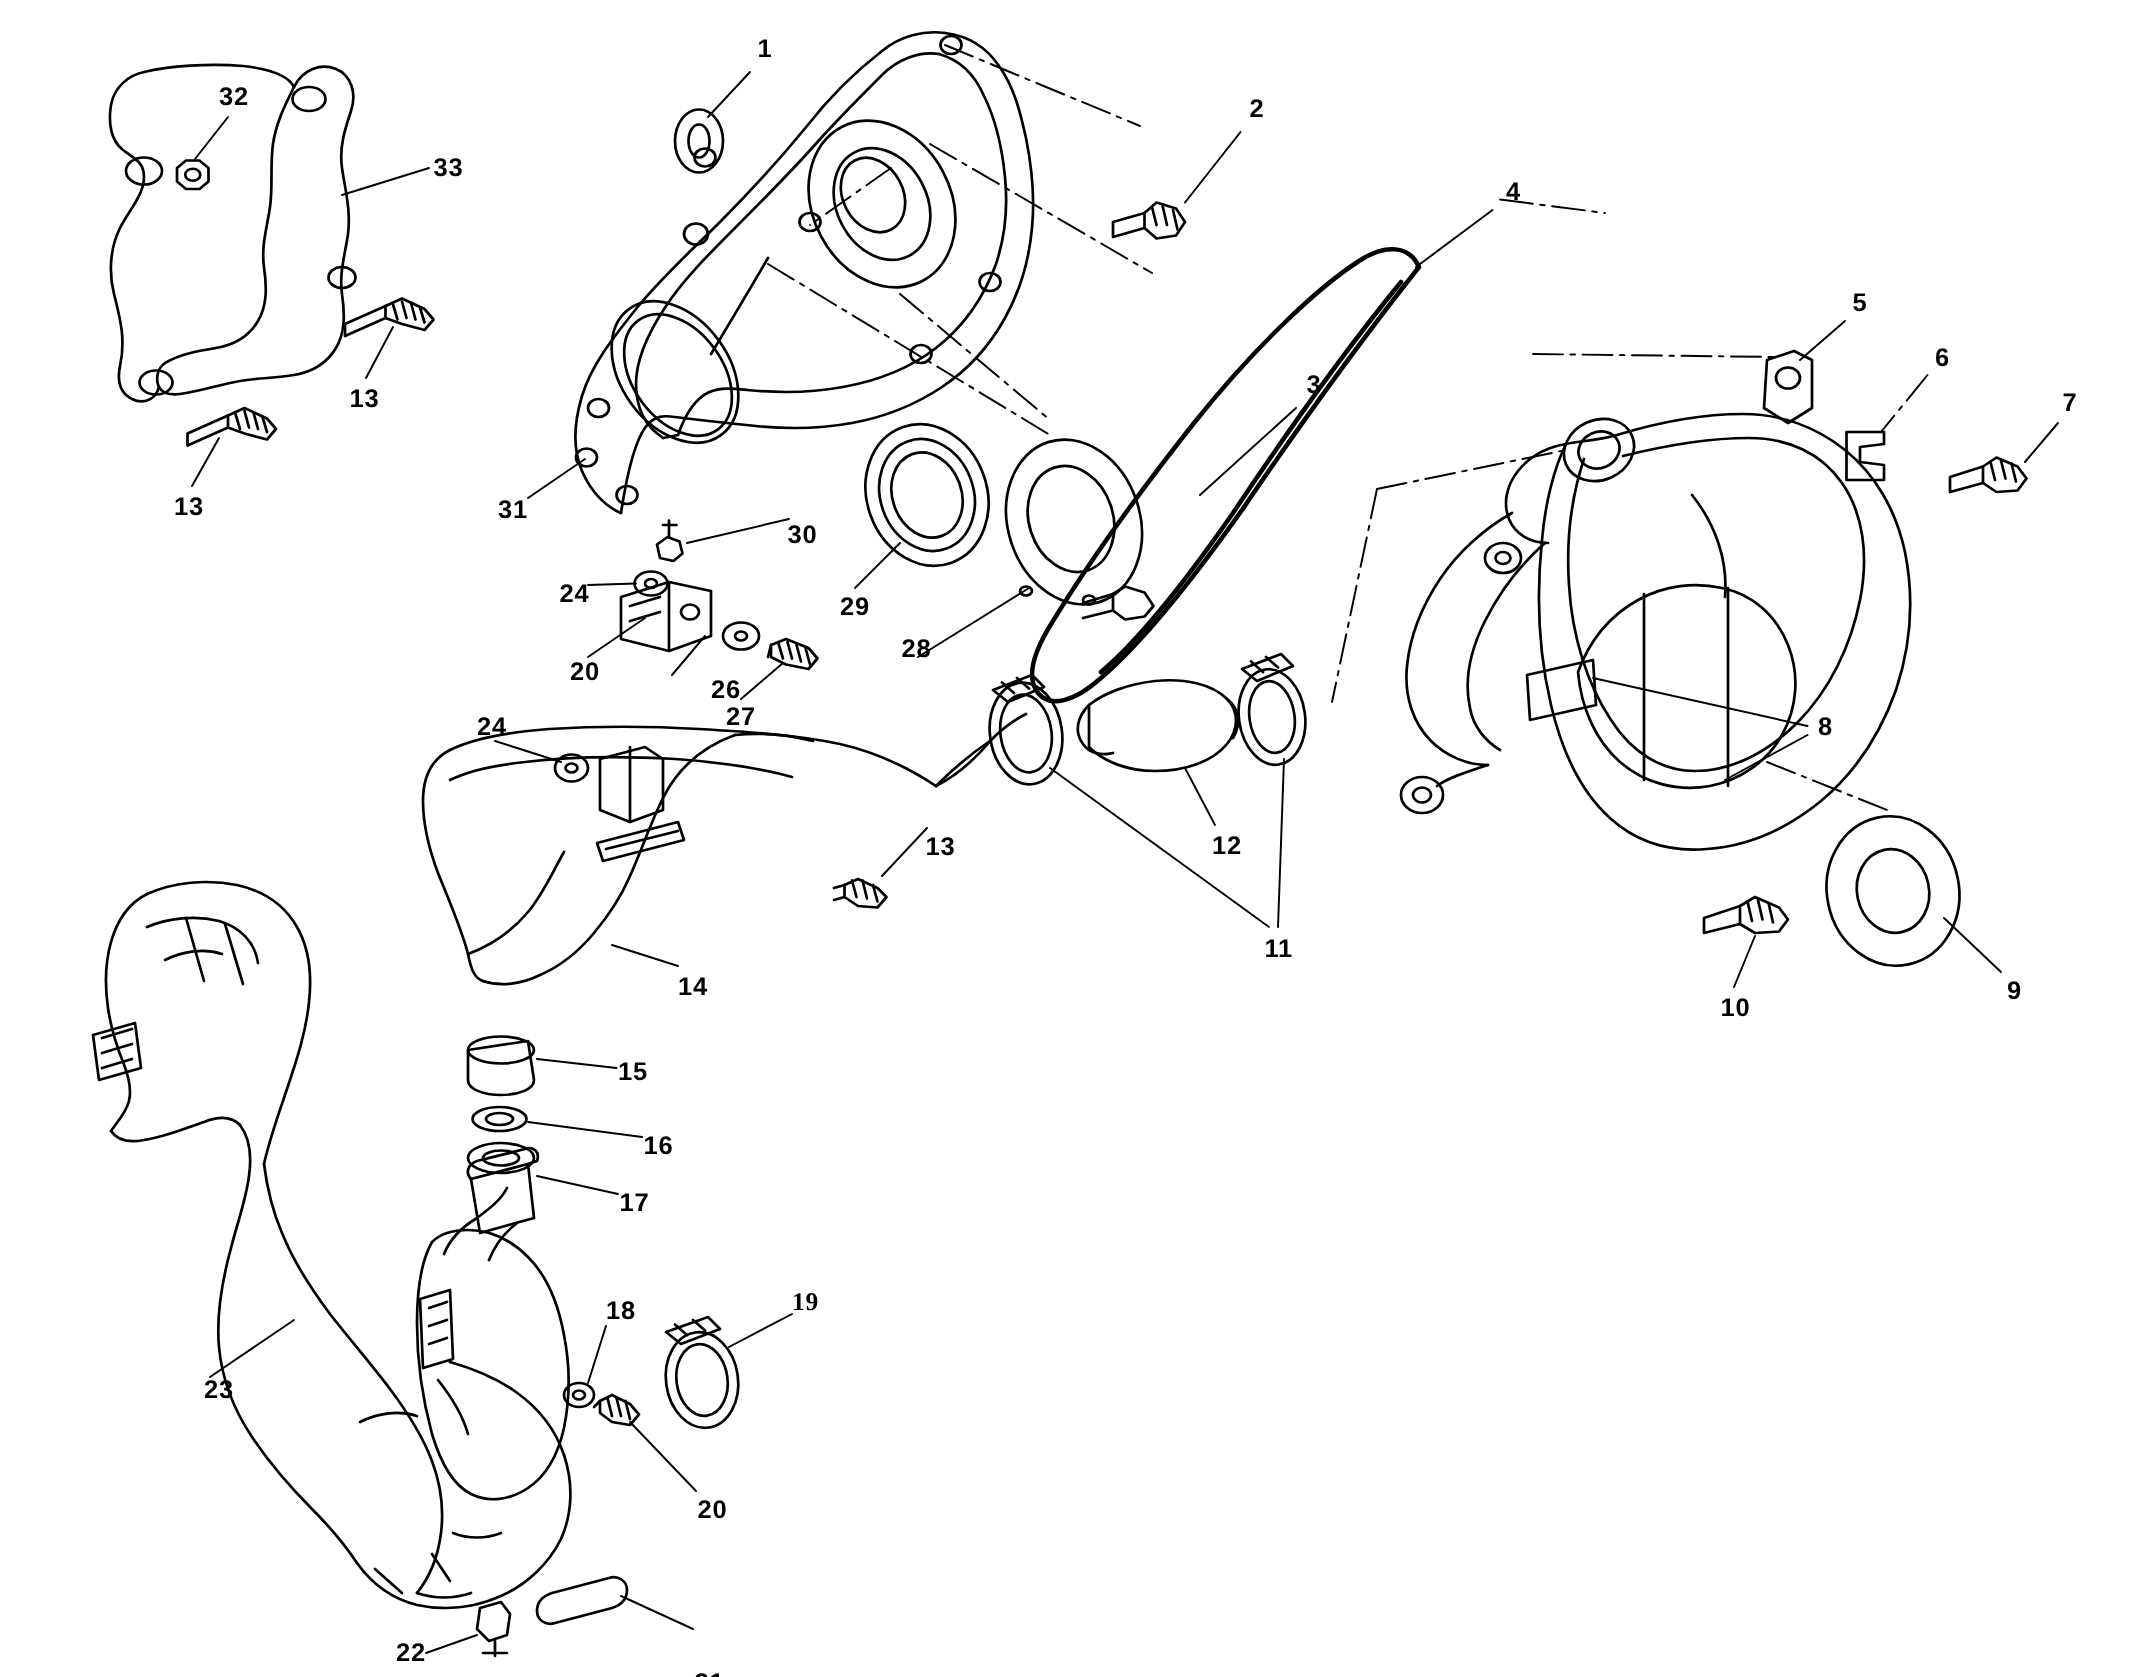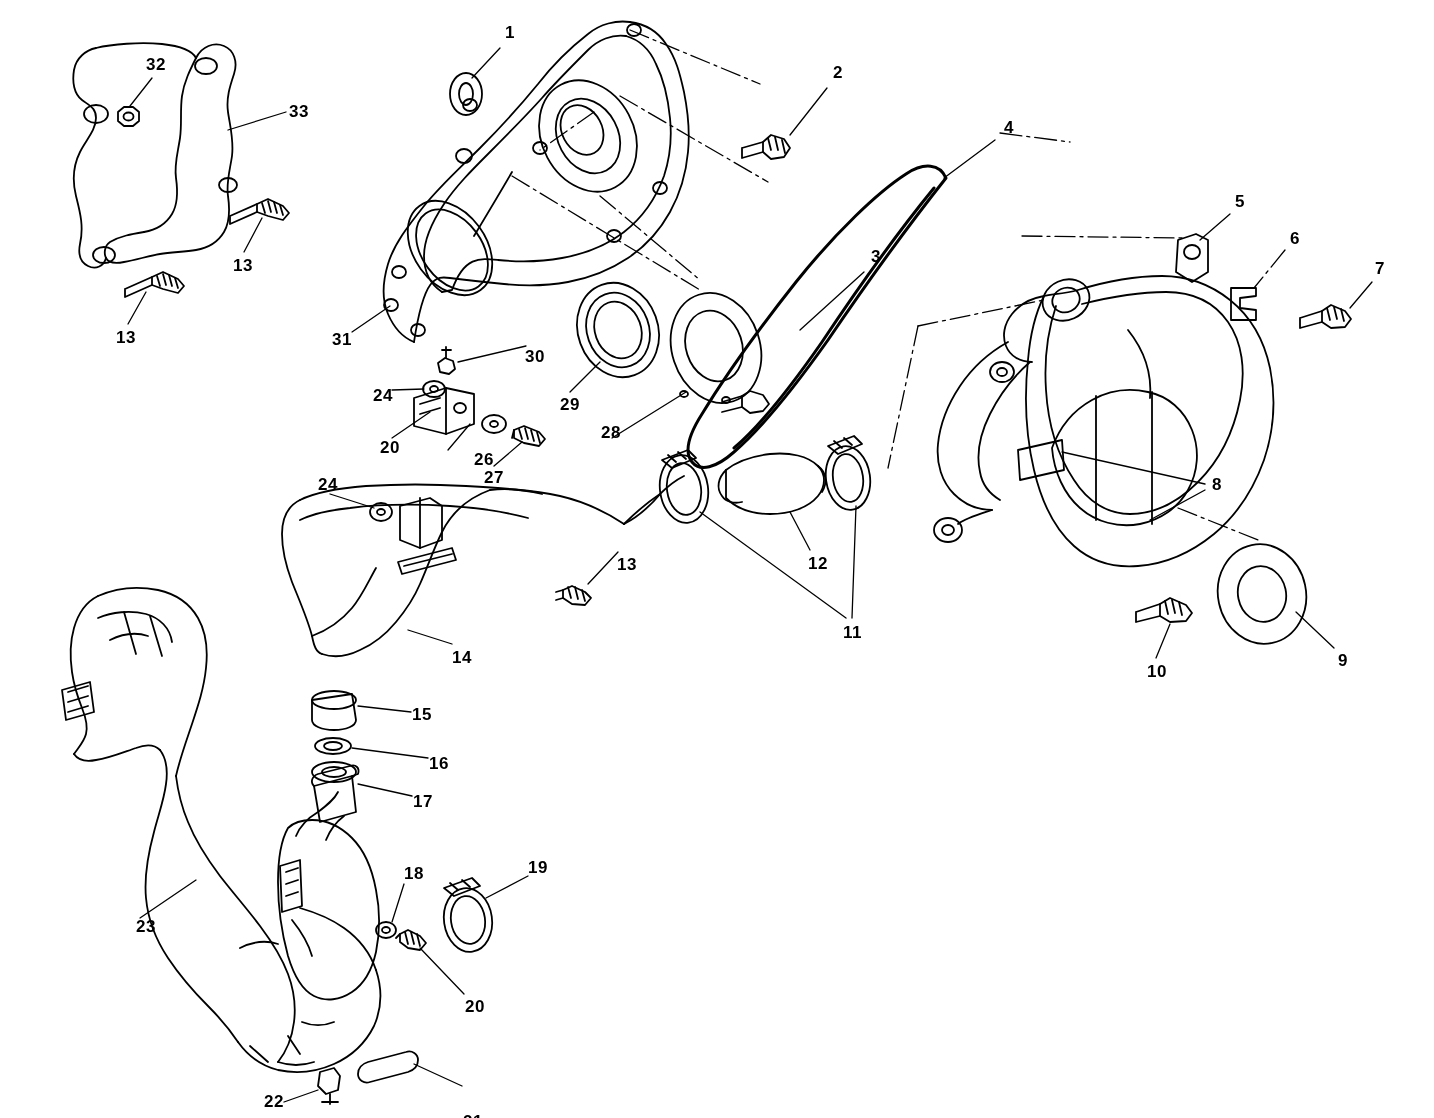--- a/index.html
+++ b/index.html
@@ -465,21 +465,21 @@
   <div class="callout" style="left:843px; top:624px;">11</div>
   <div class="callout" style="left:808px; top:555px;">12</div>
   <div class="callout" style="left:233px; top:257px;">13</div>
   <div class="callout" style="left:116px; top:329px;">13</div>
   <div class="callout" style="left:617px; top:556px;">13</div>
   <div class="callout" style="left:452px; top:649px;">14</div>
   <div class="callout" style="left:412px; top:706px;">15</div>
   <div class="callout" style="left:429px; top:755px;">16</div>
   <div class="callout" style="left:413px; top:793px;">17</div>
   <div class="callout" style="left:404px; top:865px;">18</div>
-  <div class="callout" style="left:528px; top:859px;">19</div>
+  <div class="callout" style="left:528px; top:859px;font-family:Liberation Serif, serif;">19</div>
   <div class="callout" style="left:465px; top:998px;text-align:center;">20</div>
   <div class="callout" style="left:463px; top:1089px;margin-top:24px;">21</div>
   <div class="callout" style="left:264px; top:1093px;">22</div>
   <div class="callout" style="left:136px; top:918px;">23</div>
   <div class="callout" style="left:373px; top:387px;">24</div>
   <div class="callout" style="left:318px; top:476px;">24</div>
   <div class="callout" style="left:380px; top:439px;">20</div>
   <div class="callout" style="left:436px; top:451px;margin-left:38px;">26</div>
   <div class="callout" style="left:484px; top:469px;text-align:center;">27</div>
   <div class="callout" style="left:601px; top:424px;">28</div>

